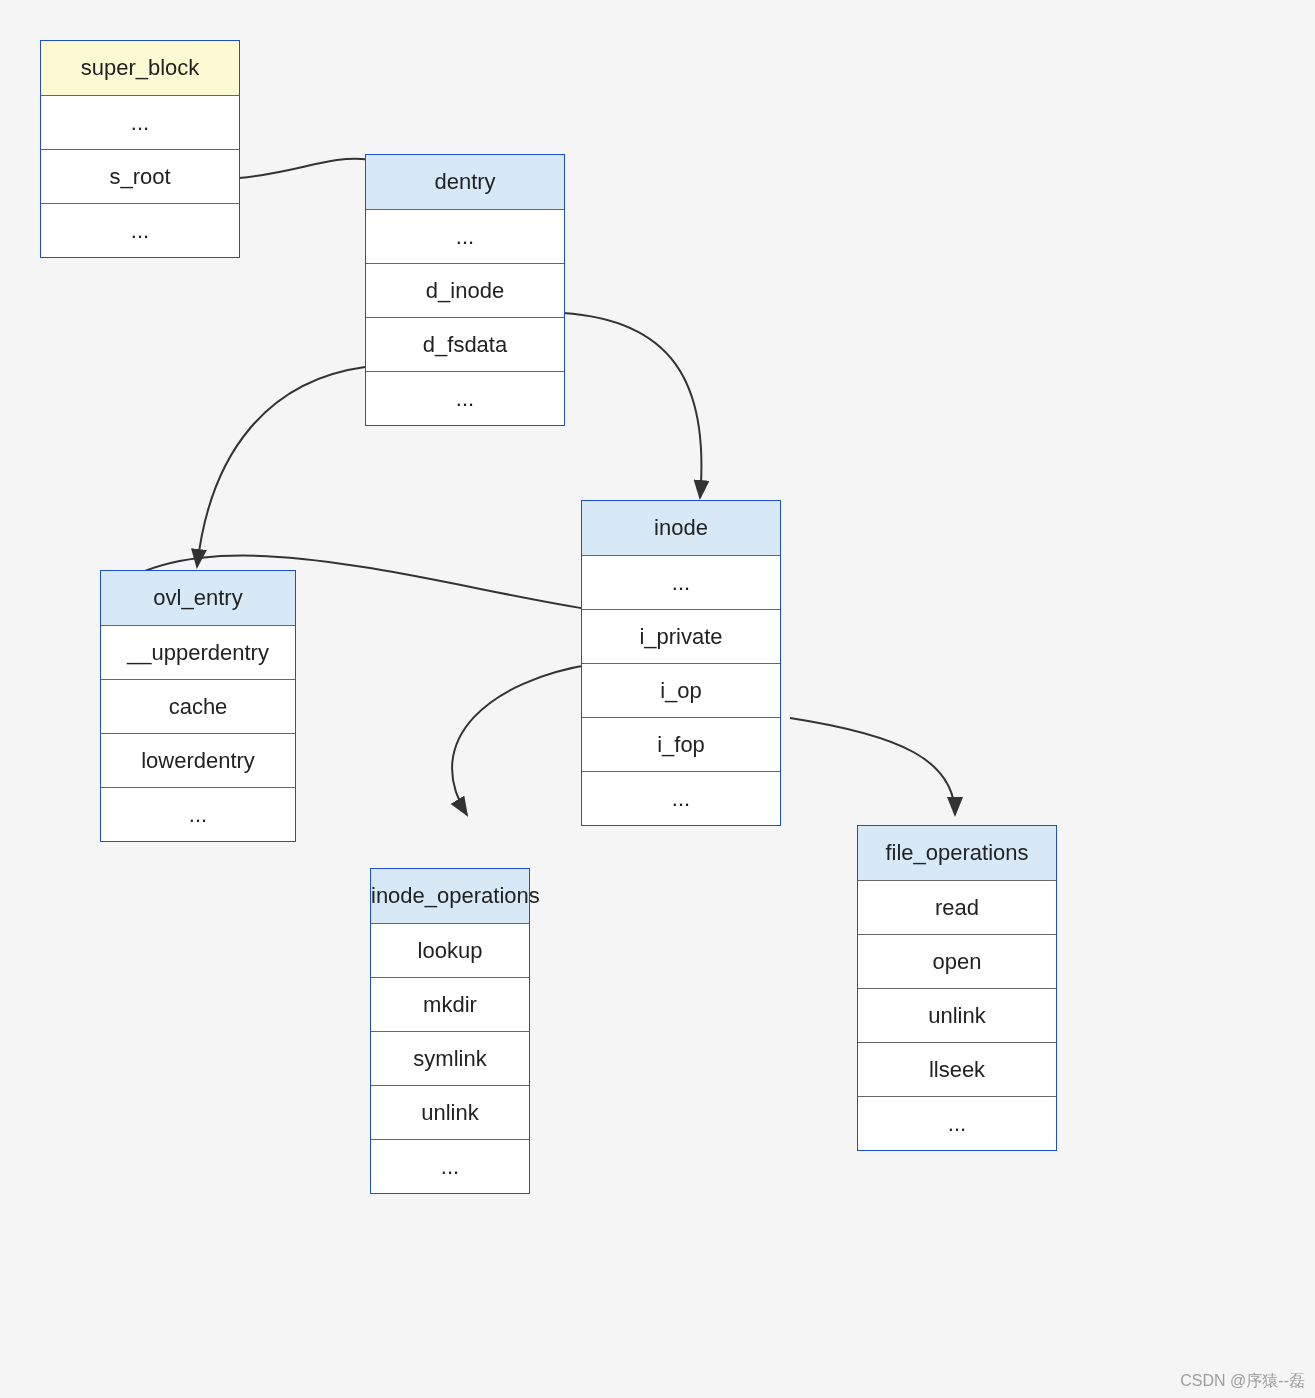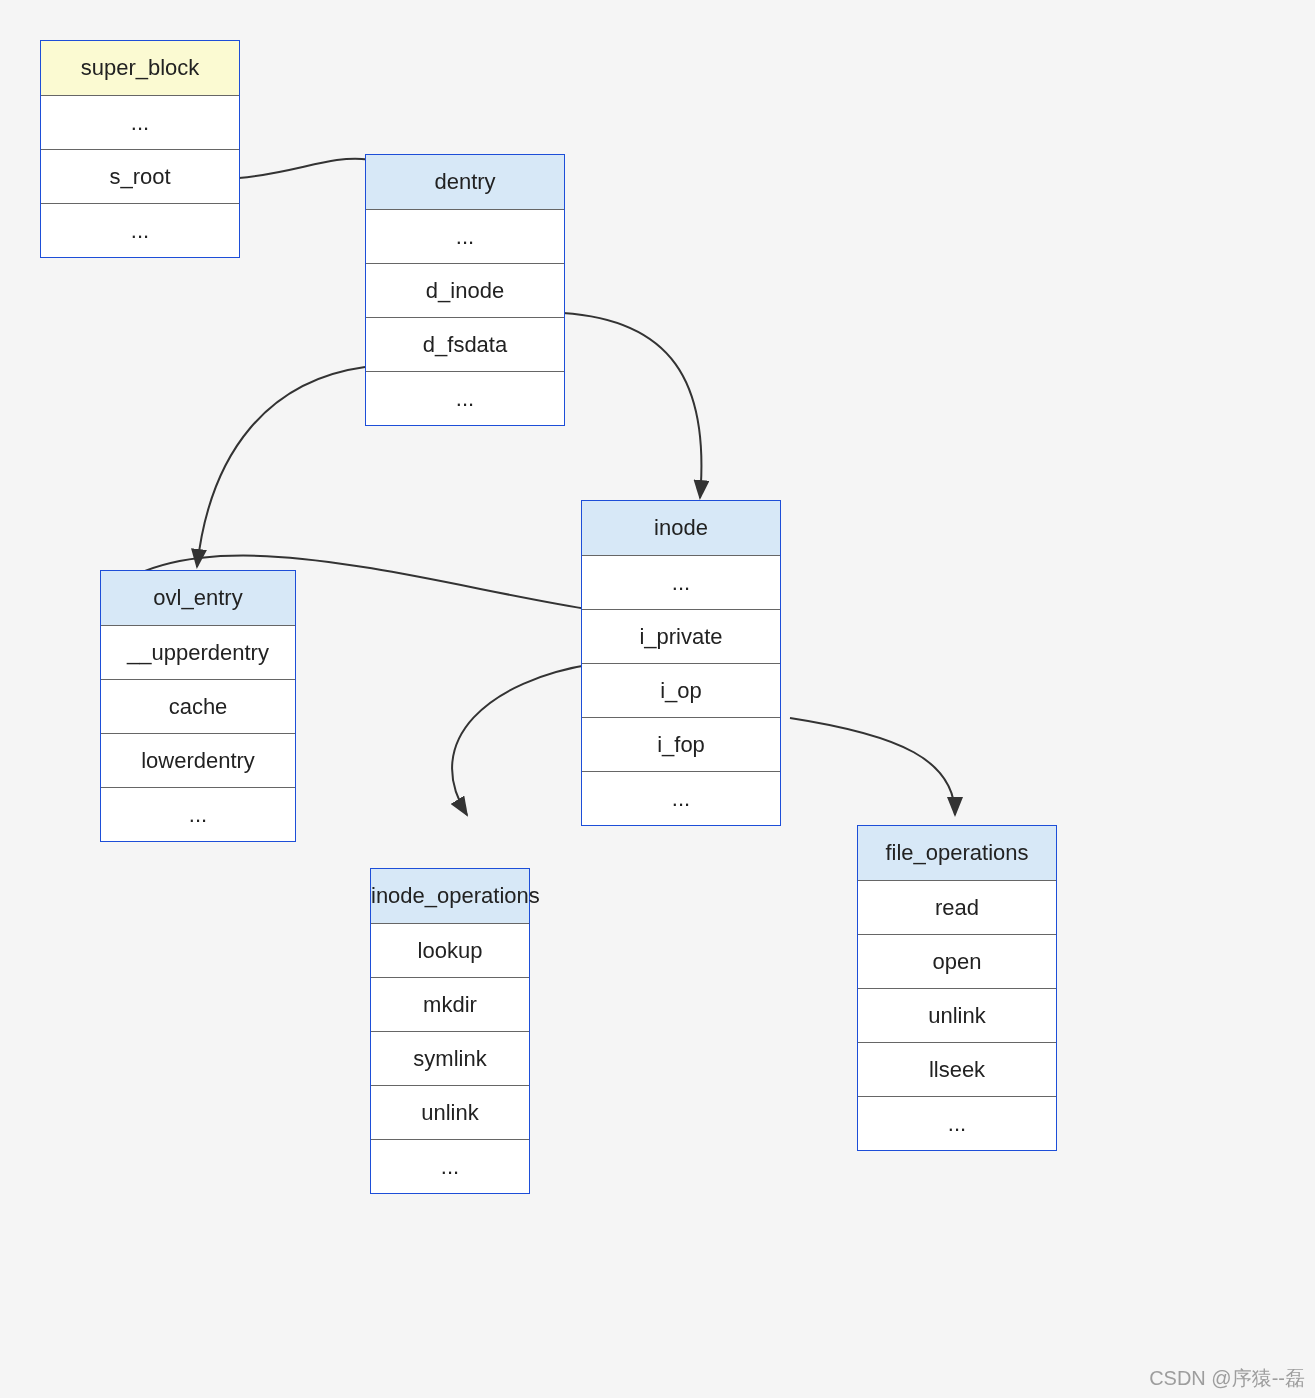--- a/index.html
+++ b/index.html
@@ -47,21 +47,21 @@
     background: #d7e8f7;
   }
   .header-yellow {
     background: #fbfad2;
   }
   .watermark {
     position: absolute;
     right: 10px;
     bottom: 6px;
     font-family: Arial, sans-serif;
-    font-size: 20px;
+    font-size: 16px;
     color: rgba(120,120,120,0.7);
   }
 </style>
 </head>
 <body>
 <div class="canvas">
 
 <svg class="arrows">
   <defs>
     <marker id="arrowhead" markerWidth="10" markerHeight="8" refX="9" refY="4" orient="auto" markerUnits="strokeWidth">

